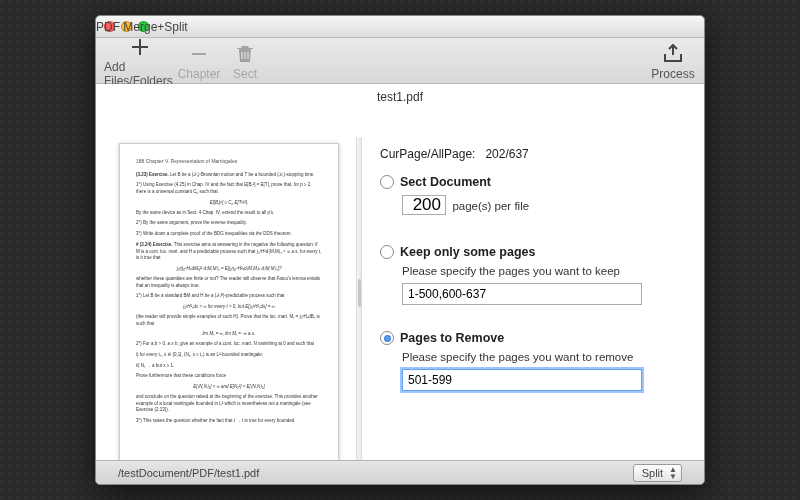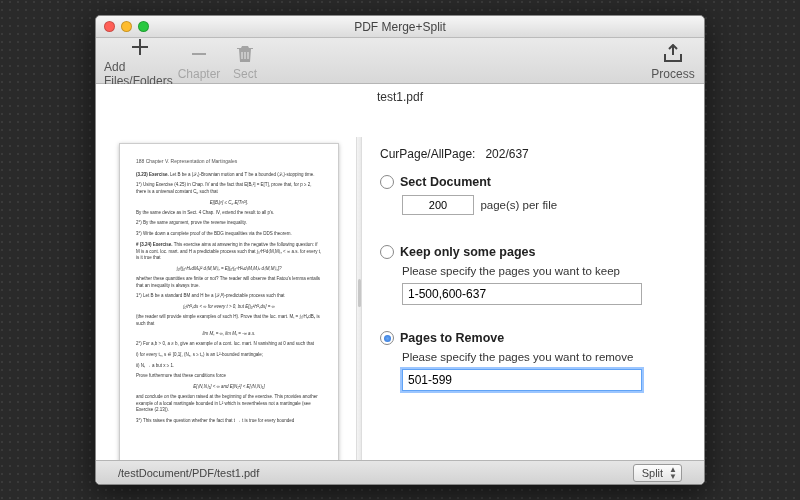--- a/index.html
+++ b/index.html
@@ -32,21 +32,21 @@
     border-radius: 5px 5px 0 0;
     display: flex;
     align-items: center;
     position: relative;
   }
   .traffic { display: flex; gap: 6px; margin-left: 8px; }
   .tl { width: 11px; height: 11px; border-radius: 50%; border: 0.5px solid rgba(0,0,0,0.2); }
   .tl.red { background: #ff5f57; }
   .tl.yellow { background: #febc2e; }
   .tl.green { background: #28c840; }
-  .title { position: absolute; left: 0; right: 0; text-align: center; font-size: 12px; color: #444; pointer-events: none; }
+  .title { position: absolute; left: 0; right: 0; font-size: 12px; color: #444; pointer-events: none; }
   .toolbar {
     height: 46px;
     background: linear-gradient(#eaeaea, #d8d8d8);
     border-bottom: 1px solid #b5b5b5;
     display: flex;
     align-items: center;
     padding: 0 8px;
   }
   .tool { display: flex; flex-direction: column; align-items: center; width: 72px; color: #555; font-size: 12px; cursor: default; }
   .tool.small { width: 46px; }
@@ -117,26 +117,26 @@
     border: 1px solid #888; background: #fff;
     display: inline-flex; align-items: center; justify-content: center;
     cursor: pointer;
   }
   .radio.selected::after {
     content:""; width: 7px; height: 7px; border-radius:50%;
     background: radial-gradient(#6aa9f6, #2a6fd4);
   }
   .sub { margin: 6px 0 6px 22px; font-size: 11.5px; color:#333; }
   .numbox {
-    width: 72px; height: 20px;
+    width: 44px; height: 20px;
     border: 1px solid #aaa;
     background: #fff;
     padding: 0 4px;
-    font-size: 11px;
-    text-align: center;
+    font-size: 17px;
+    text-align: right;
   }
   .txtbox {
     width: 240px; height: 22px;
     border: 1px solid #aaa;
     background: #fff;
     padding: 1px 5px;
     font-size: 12px;
   }
   .txtbox.focus {
     outline: 3px solid rgba(90,160,255,0.6);

